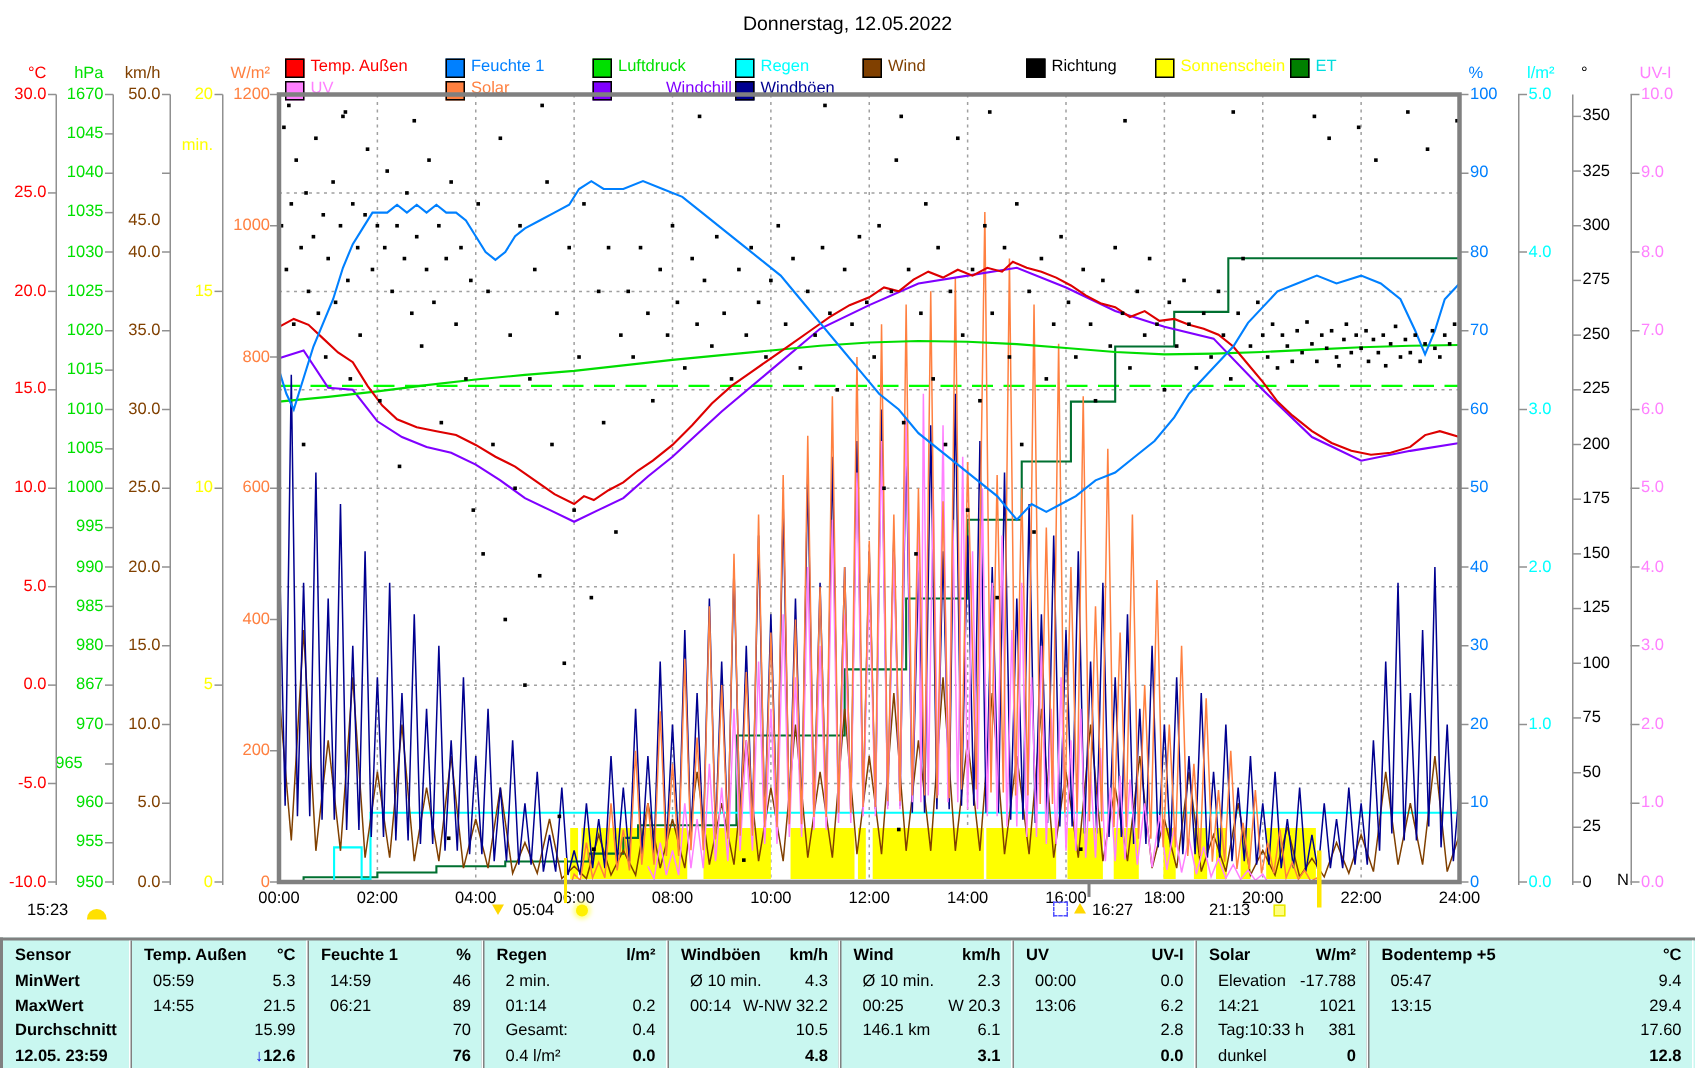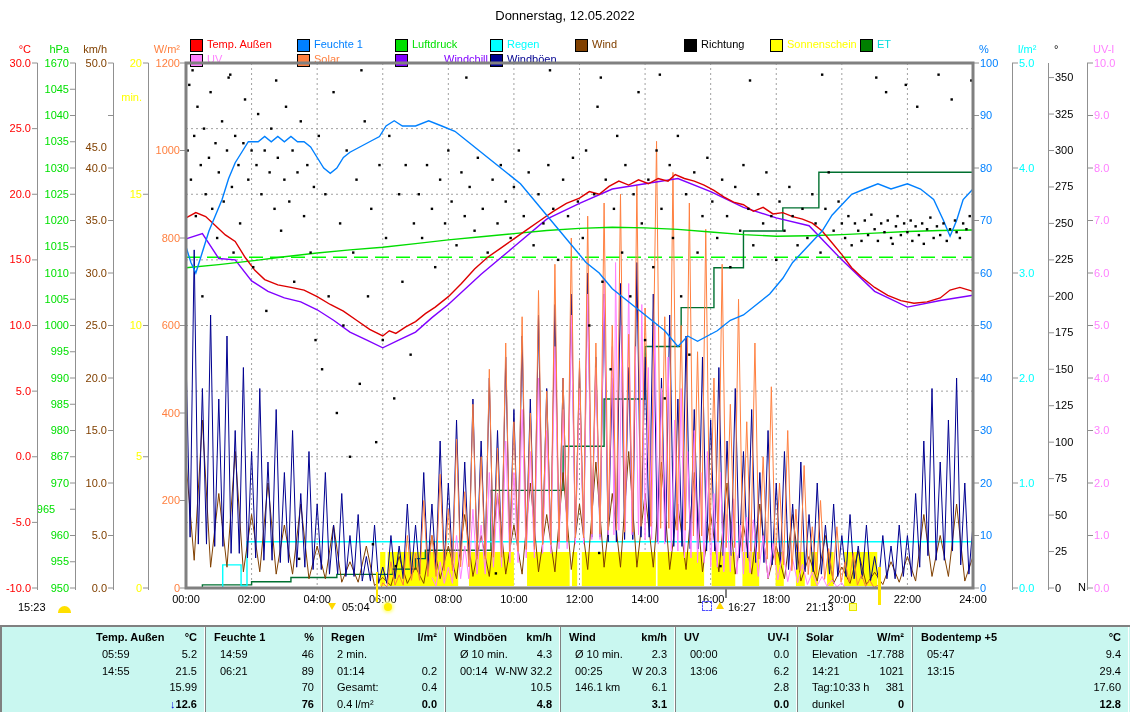--- a/index.html
+++ b/index.html
@@ -608,25 +608,32 @@
 <div class="abs" style="left:725px;top:588px;width:2px;height:10px;background:#808080;"></div>
 <div class="abs dash-box" style="left:702px;top:601px;"></div>
 <div class="abs tri-up" style="left:716px;top:602px;"></div>
 <div class="abs marker-text" style="left:728px;top:601px;">16:27</div>
 
 <div class="abs marker-text" style="left:806px;top:601px;">21:13</div>
 <div class="abs sq-icon" style="left:849px;top:603px;"></div>
 <div class="abs sun-line" style="left:878px;top:567px;width:3px;height:38px;"></div>
 
 <div id="table" class="abs">
+    <div class="tcol" style="left: 0px; width: 84px;">
+      <div class="tcell thead" style="left: 8px; top: 3px;">Sensor</div>
+      <div class="tcell tbold" style="left: 8px; top: 20px;">MinWert</div>
+      <div class="tcell tbold" style="left: 8px; top: 36.5px;">MaxWert</div>
+      <div class="tcell tbold" style="left: 8px; top: 53px;">Durchschnitt</div>
+      <div class="tcell tbold" style="left: 8px; top: 69.5px;">12.05. 23:59</div>
+    </div>
     <div class="tcol" style="left: 86px; width: 116px;">
       <div class="tcell thead" style="left: 8px; top: 3px;">Temp. Außen</div>
       <div class="tcell thead tval" style="right: 7px; top: 3px;">°C</div>
       <div class="tcell " style="left: 14px; top: 20px;">05:59</div>
-      <div class="tcell tval " style="right: 7px; top: 20px;">5.2</div>
+      <div class="tcell tval " style="right: 7px; top: 20px;">5.3</div>
       <div class="tcell " style="left: 14px; top: 36.5px;">14:55</div>
       <div class="tcell tval " style="right: 7px; top: 36.5px;">21.5</div>
       <div class="tcell tval " style="right: 7px; top: 53px;">15.99</div>
       <div class="tcell tval tbold" style="right: 7px; top: 69.5px;"><span class="arrow-down-blue">↓</span>12.6</div>
     </div>
     <div class="tcol" style="left: 204px; width: 115px;">
       <div class="tcell thead" style="left: 8px; top: 3px;">Feuchte 1</div>
       <div class="tcell thead tval" style="right: 7px; top: 3px;">%</div>
       <div class="tcell " style="left: 14px; top: 20px;">14:59</div>
       <div class="tcell tval " style="right: 7px; top: 20px;">46</div>

